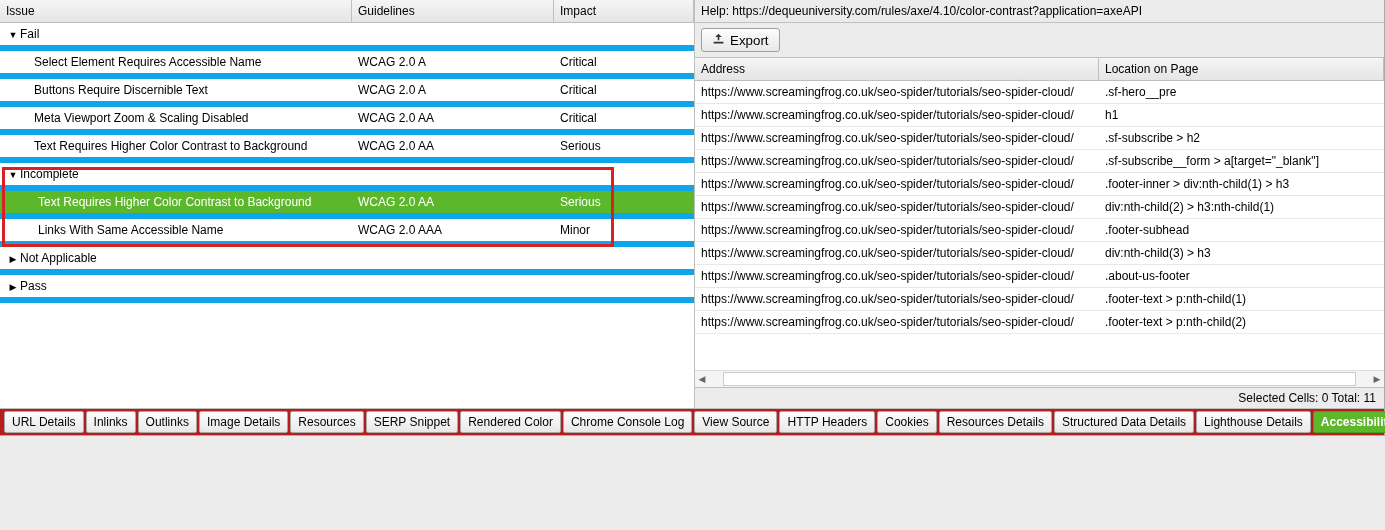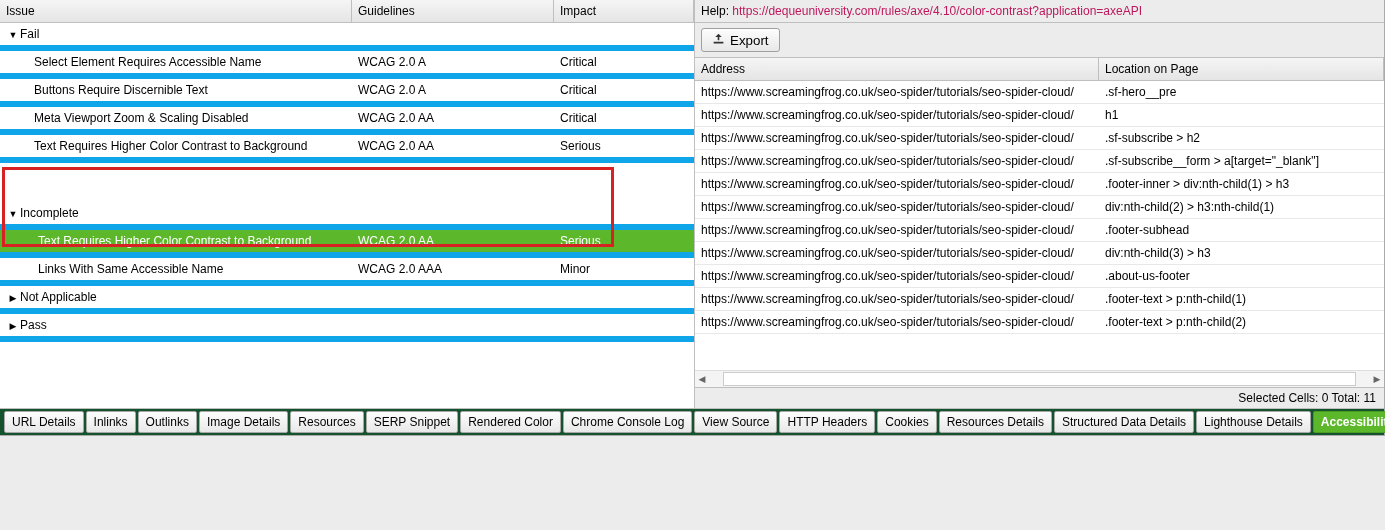--- a/index.html
+++ b/index.html
@@ -15,32 +15,32 @@
   .group-row .cell:first-child{font-weight:normal;}
   .tri{display:inline-block;width:10px;text-align:center;margin-right:2px;}
   .tri-down::before{content:"▼";font-size:9px;}
   .tri-right::before{content:"▶";font-size:9px;}
   .indent{padding-left:34px !important;}
   .indent2{padding-left:38px !important;}
   .selected{background:#5cb82a;color:#fff;}
   .highlight-box{position:absolute;border:3px solid #d62222;pointer-events:none;}
   .left-wrap{position:relative;flex:1;display:flex;flex-direction:column;}
   .help-bar{background:#ececec;padding:4px 6px;border-bottom:1px solid #bfbfbf;}
-  .help-link{color:#be185d;text-decoration:none;}
+  .help-link{color:#000000;text-decoration:none;}
   .export-bar{background:#ececec;padding:5px 6px;border-bottom:1px solid #bfbfbf;}
   .export-btn{background:linear-gradient(#fdfdfd,#e8e8e8);border:1px solid #a0a0a0;border-radius:3px;padding:3px 10px;display:inline-flex;align-items:center;gap:5px;cursor:pointer;}
   .export-btn svg{width:13px;height:13px;}
   .r-body{flex:1;overflow:auto;background:#fff;position:relative;}
   .r-row{display:flex;border-bottom:1px solid #e8e8e8;}
   .r-cell{padding:4px 6px;box-sizing:border-box;overflow:hidden;white-space:nowrap;}
   .scroll-x{height:16px;background:#f4f4f4;border-top:1px solid #ddd;display:flex;align-items:center;}
   .scroll-x .track{flex:1;height:12px;margin:0 14px;background:#fff;border:1px solid #ccc;position:relative;}
   .scroll-x .arrow{width:14px;text-align:center;font-size:9px;color:#666;}
   .info-line{background:#ececec;text-align:right;padding:3px 8px;border-top:1px solid #bfbfbf;font-size:12px;}
-  .tabs{display:flex;background:#14532d;border-top:1px solid #bfbfbf;padding:2px 4px;gap:2px;align-items:center;}
+  .tabs{display:flex;background:#b91c1c;border-top:1px solid #bfbfbf;padding:2px 4px;gap:2px;align-items:center;}
   .tab{background:linear-gradient(#fdfdfd,#e8e8e8);border:1px solid #a7a7a7;border-radius:2px;padding:3px 7px;cursor:pointer;white-space:nowrap;}
   .tab.active{background:#5cb82a;color:#fff;border-color:#4a9c22;font-weight:bold;}
   .status{display:flex;background:#ececec;border-top:1px solid #bfbfbf;padding:3px 8px;font-size:12px;}
   .status .left-s{flex:1;text-align:left;}
   .status .center-s{flex:1;text-align:center;}
   .status .right-s{flex:1;}
   .col-issue{width:352px;}
   .col-guide{width:202px;}
   .col-impact{width:140px;}
   .col-addr{width:404px;}
@@ -79,21 +79,21 @@
               <div class="cell col-issue indent">Meta Viewport Zoom &amp; Scaling Disabled</div>
               <div class="cell col-guide">WCAG 2.0 AA</div>
               <div class="cell col-impact">Critical</div>
             </div>
             <div class="row">
               <div class="cell col-issue indent">Text Requires Higher Color Contrast to Background</div>
               <div class="cell col-guide">WCAG 2.0 AA</div>
               <div class="cell col-impact">Serious</div>
             </div>
             <div class="row group-row">
-              <div class="cell col-issue" style="padding-left: 8px; margin-top: 39px;"><span class="tri tri-down"></span><span>Incomplete</span></div>
+              <div class="cell col-issue" style="padding-left: 8px;"><span class="tri tri-down"></span><span>Incomplete</span></div>
               <div class="cell col-guide"></div>
               <div class="cell col-impact"></div>
             </div>
             <div class="row selected">
               <div class="cell col-issue indent2">Text Requires Higher Color Contrast to Background</div>
               <div class="cell col-guide">WCAG 2.0 AA</div>
               <div class="cell col-impact">Serious</div>
             </div>
             <div class="row">
               <div class="cell col-issue indent2">Links With Same Accessible Name</div>

